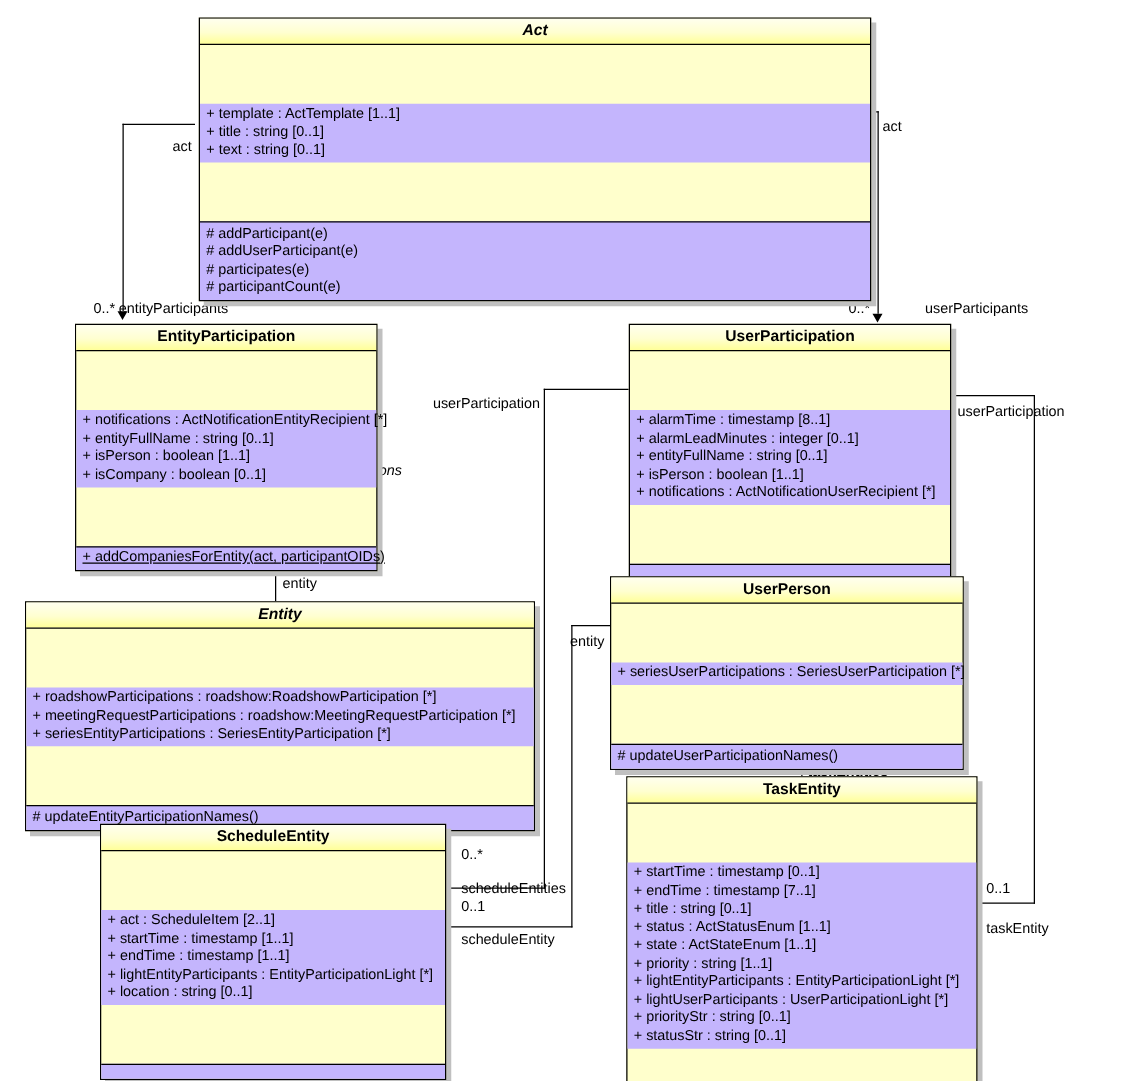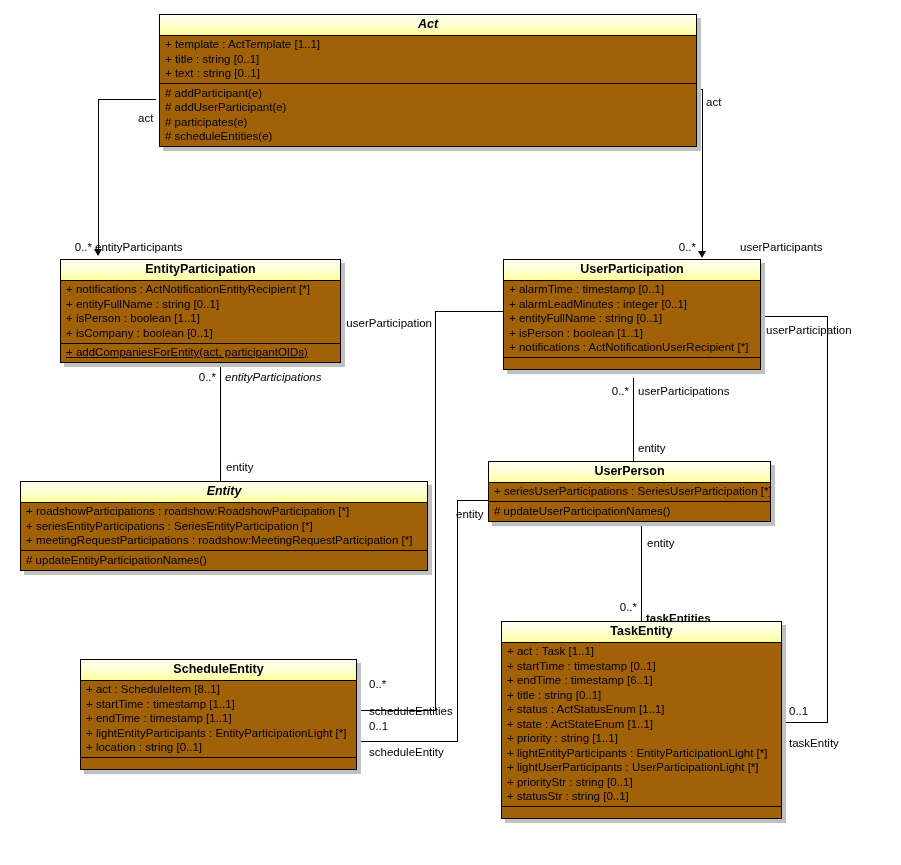--- a/index.html
+++ b/index.html
@@ -35,21 +35,22 @@
     padding: 3px 4px 4px 4px;
     border-bottom: 1px solid #000000;
     background: linear-gradient(to bottom, #ffffee 0%, #ffffd0 55%, #ffff99 100%);
     white-space: nowrap;
   }
   .uml-title.abstract { font-style: italic; }
 
   .uml-compartment {
     box-sizing: border-box;
     padding: 2px 0 2px 0;
-    background: #a16207;
+    background: #c4b5fd;
+    margin-top: 47px;
   }
   .uml-compartment + .uml-compartment {
     border-top: 1px solid #000000;
   }
   .uml-compartment.empty { min-height: 12px; }
 
   .uml-feature {
     box-sizing: border-box;
     padding: 1.5px 5px 1.5px 5px;
     white-space: nowrap;
@@ -152,89 +153,88 @@
     <div class="uml-title abstract">Act</div>
     <div class="uml-compartment">
       <div class="uml-feature">+ template : ActTemplate [1..1]</div>
       <div class="uml-feature">+ title : string [0..1]</div>
       <div class="uml-feature">+ text : string [0..1]</div>
     </div>
     <div class="uml-compartment">
       <div class="uml-feature"># addParticipant(e)</div>
       <div class="uml-feature"># addUserParticipant(e)</div>
       <div class="uml-feature"># participates(e)</div>
-      <div class="uml-feature"># scheduleEntities(e)</div>
-    </div>
-  </div>
-
-  <div class="uml-class" style="left:60px; top:259px; width:281px;">
+      <div class="uml-feature"># participantCount(e)</div>
+    </div>
+  </div>
+
+  <div class="uml-class" style="left:60px; top:259px; width:242px;">
     <div class="uml-title">EntityParticipation</div>
     <div class="uml-compartment">
       <div class="uml-feature">+ notifications : ActNotificationEntityRecipient [*]</div>
       <div class="uml-feature">+ entityFullName : string [0..1]</div>
       <div class="uml-feature">+ isPerson : boolean [1..1]</div>
       <div class="uml-feature">+ isCompany : boolean [0..1]</div>
     </div>
     <div class="uml-compartment">
       <div class="uml-feature static">+ addCompaniesForEntity(act, participantOIDs)</div>
     </div>
   </div>
 
   <div class="uml-class" style="left:503px; top:259px; width:258px;">
     <div class="uml-title">UserParticipation</div>
     <div class="uml-compartment">
-      <div class="uml-feature">+ alarmTime : timestamp [0..1]</div>
+      <div class="uml-feature">+ alarmTime : timestamp [8..1]</div>
       <div class="uml-feature">+ alarmLeadMinutes : integer [0..1]</div>
       <div class="uml-feature">+ entityFullName : string [0..1]</div>
       <div class="uml-feature">+ isPerson : boolean [1..1]</div>
       <div class="uml-feature">+ notifications : ActNotificationUserRecipient [*]</div>
     </div>
     <div class="uml-compartment empty"></div>
   </div>
 
   <div class="uml-class" style="left:20px; top:481px; width:408px;">
     <div class="uml-title abstract">Entity</div>
     <div class="uml-compartment">
       <div class="uml-feature">+ roadshowParticipations : roadshow:RoadshowParticipation [*]</div>
+      <div class="uml-feature">+ meetingRequestParticipations : roadshow:MeetingRequestParticipation [*]</div>
       <div class="uml-feature">+ seriesEntityParticipations : SeriesEntityParticipation [*]</div>
-      <div class="uml-feature">+ meetingRequestParticipations : roadshow:MeetingRequestParticipation [*]</div>
     </div>
     <div class="uml-compartment">
       <div class="uml-feature"># updateEntityParticipationNames()</div>
     </div>
   </div>
 
   <div class="uml-class" style="left:488px; top:461px; width:283px;">
     <div class="uml-title">UserPerson</div>
     <div class="uml-compartment">
       <div class="uml-feature">+ seriesUserParticipations : SeriesUserParticipation [*]</div>
     </div>
     <div class="uml-compartment">
       <div class="uml-feature"># updateUserParticipationNames()</div>
     </div>
   </div>
 
   <div class="uml-class" style="left:80px; top:659px; width:277px;">
     <div class="uml-title">ScheduleEntity</div>
     <div class="uml-compartment">
-      <div class="uml-feature">+ act : ScheduleItem [8..1]</div>
+      <div class="uml-feature">+ act : ScheduleItem [2..1]</div>
       <div class="uml-feature">+ startTime : timestamp [1..1]</div>
       <div class="uml-feature">+ endTime : timestamp [1..1]</div>
       <div class="uml-feature">+ lightEntityParticipants : EntityParticipationLight [*]</div>
       <div class="uml-feature">+ location : string [0..1]</div>
     </div>
     <div class="uml-compartment empty"></div>
   </div>
 
   <div class="uml-class" style="left:501px; top:621px; width:281px;">
     <div class="uml-title">TaskEntity</div>
     <div class="uml-compartment">
-      <div class="uml-feature">+ act : Task [1..1]</div>
       <div class="uml-feature">+ startTime : timestamp [0..1]</div>
-      <div class="uml-feature">+ endTime : timestamp [6..1]</div>
+      <div class="uml-feature">+ endTime : timestamp [7..1]</div>
       <div class="uml-feature">+ title : string [0..1]</div>
       <div class="uml-feature">+ status : ActStatusEnum [1..1]</div>
       <div class="uml-feature">+ state : ActStateEnum [1..1]</div>
       <div class="uml-feature">+ priority : string [1..1]</div>
       <div class="uml-feature">+ lightEntityParticipants : EntityParticipationLight [*]</div>
       <div class="uml-feature">+ lightUserParticipants : UserParticipationLight [*]</div>
       <div class="uml-feature">+ priorityStr : string [0..1]</div>
       <div class="uml-feature">+ statusStr : string [0..1]</div>
     </div>
     <div class="uml-compartment empty"></div>

